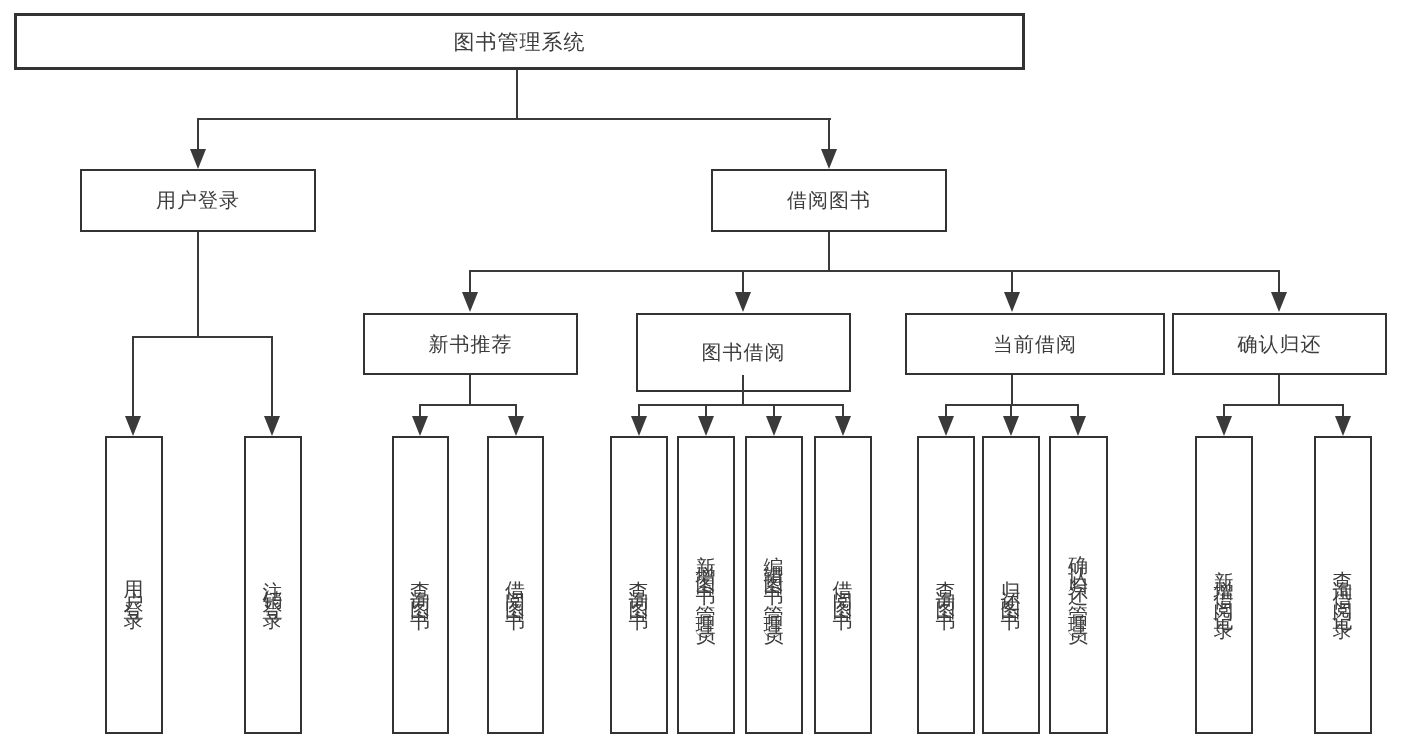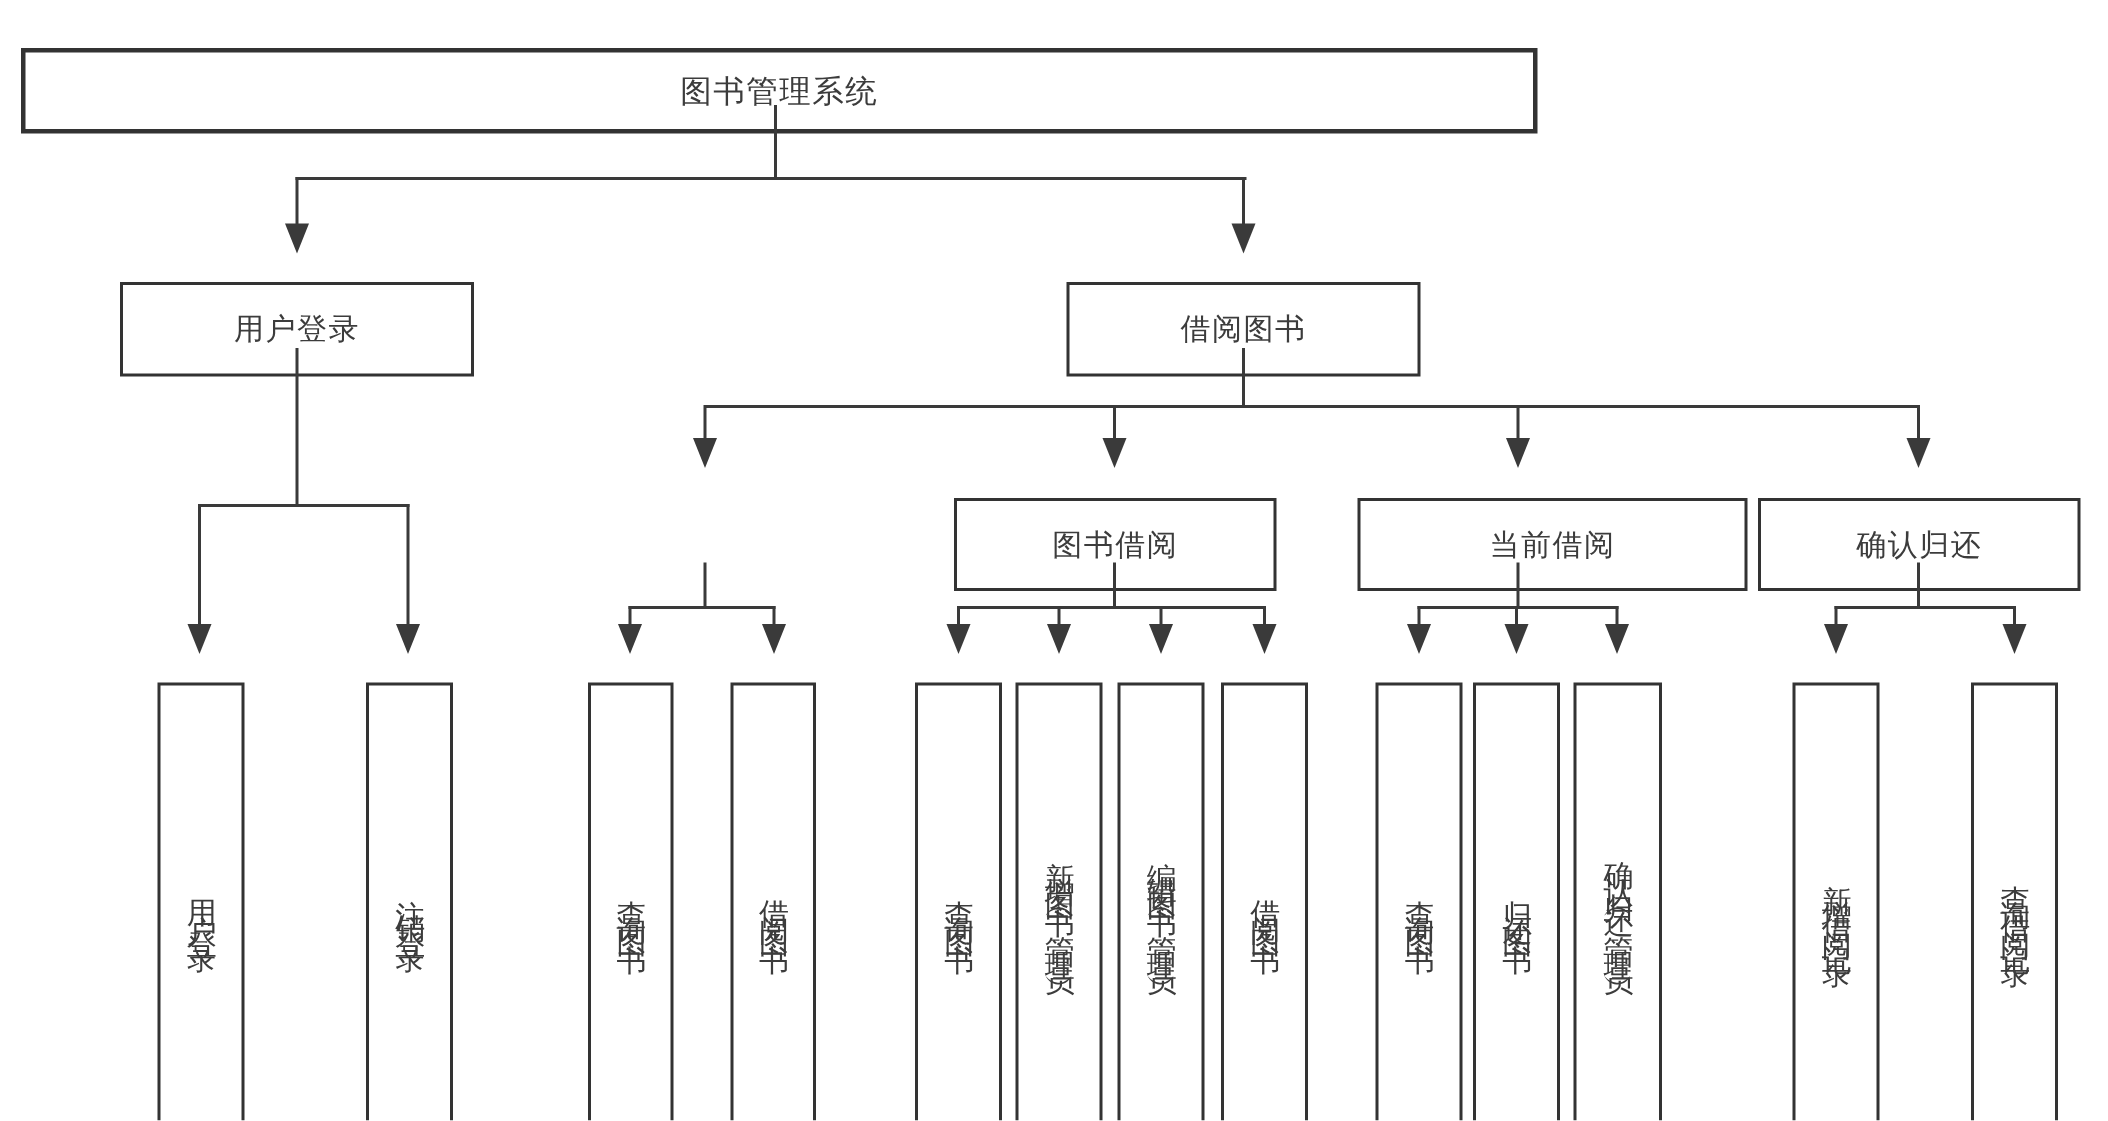--- a/index.html
+++ b/index.html
@@ -22,21 +22,20 @@
     position:absolute;
     box-sizing:border-box;
     border:2px solid var(--border);
     background:#fff;
     display:flex;
     align-items:center;
     justify-content:center;
     font-size:20px;
     letter-spacing:1px;
     color:var(--text);
-    margin-top:19px;
   }
   .node.root{border-width:3px;font-size:21px;}
   .leaf{
     top:436px;height:298px;
   }
   .leaf span{
     writing-mode:vertical-rl;
     text-orientation:mixed;
     font-size:20px;
     letter-spacing:10px;
@@ -65,22 +64,23 @@
 <body>
 
 <div id="stage">
 
   <div class="node root" style="left:14px;top:13px;width:1011px;height:57px">图书管理系统</div>
 
   <div class="node" style="left:80px;top:169px;width:236px;height:63px">用户登录</div>
 
   <div class="node" style="left:711px;top:169px;width:236px;height:63px">借阅图书</div>
 
+  <div class="node" style="left:363px;top:313px;width:215px;height:62px">新书推荐</div>
 
-  <div class="node" style="left:636px;top:313px;width:215px;height:62px">图书借阅</div>
+  <div class="node" style="left:636px;top:313px;width:215px;height:79px">图书借阅</div>
 
   <div class="node" style="left:905px;top:313px;width:260px;height:62px">当前借阅</div>
 
   <div class="node" style="left:1172px;top:313px;width:215px;height:62px">确认归还</div>
 
   <div class="node leaf" style="left:105px;width:58px">
     <span>用户登录</span>
     </div>
   <div class="node leaf" style="left:244px;width:58px">
     <span>注销登录</span>

